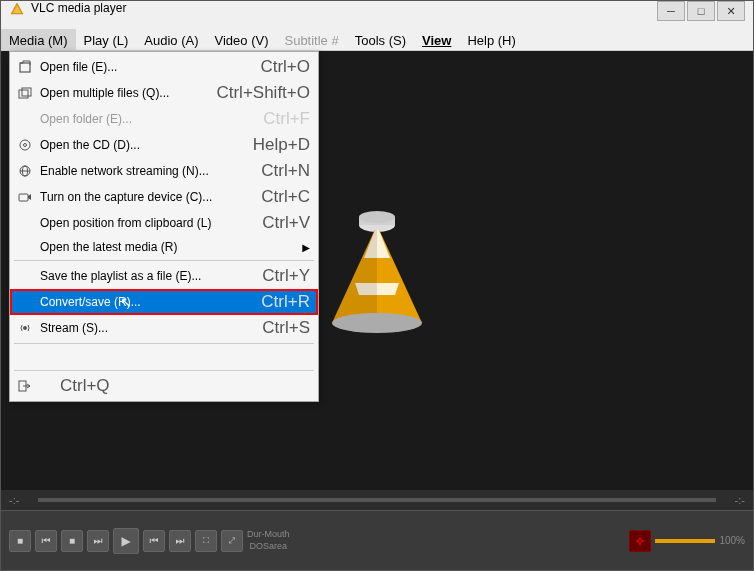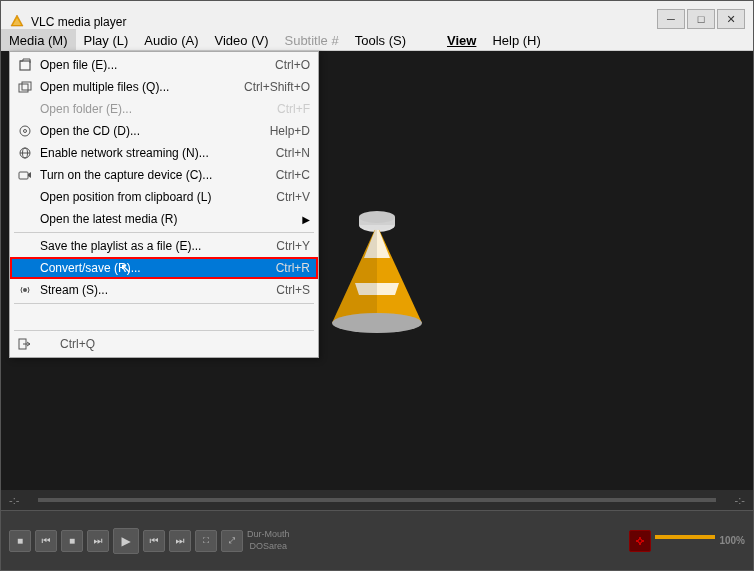--- a/index.html
+++ b/index.html
@@ -21,21 +21,21 @@
       display: flex;
       flex-direction: column;
       border: 1px solid #555;
     }
 
     
     .titlebar {
       background: #f0f0f0;
       height: 28px;
       display: flex;
-      align-items: flex-end;
+      align-items: flex-start;
       padding: 0 8px;
       gap: 6px;
       flex-shrink: 0;
     }
     .titlebar-icon {
       width: 16px;
       height: 16px;
       flex-shrink: 0;
     }
     .titlebar-title {
@@ -111,21 +111,21 @@
     }
     .dropdown-item.disabled {
       color: #999;
       cursor: default;
     }
     .dropdown-item .item-label {
       flex: 1;
       font-size: 12px;
     }
     .dropdown-item .shortcut {
-      font-size: 12px;
+      font-size: 17px;
       color: #555;
       margin-left: 20px;
     }
     .dropdown-item.highlighted .shortcut,
     .dropdown-item.highlighted-red .shortcut {
       color: #ddd;
     }
     .dropdown-item .arrow {
       font-size: 10px;
       margin-left: 4px;
@@ -222,23 +222,22 @@
       height: 26px;
       font-size: 12px;
     }
     .controls-right {
       display: flex;
       gap: 4px;
       align-items: center;
     }
     .volume-area {
       display: flex;
-      align-items: flex-start;
+      align-items: center;
       gap: 4px;
-      font-weight: bold;
     }
     .vol-label {
       color: #888;
       font-size: 10px;
     }
     .vol-bar {
       width: 60px;
       height: 4px;
       background: #555;
     }
@@ -285,21 +284,21 @@
     </div>
     <div class="menu-item">
       <span>Video (V)</span>
     </div>
     <div class="menu-item disabled" style="color:#999;">
       <span>Subtitle #</span>
     </div>
     <div class="menu-item">
       <span>Tools (S)</span>
     </div>
-    <div class="menu-item menu-item-view" style="font-weight:bold; text-decoration:underline;margin-left:25px;">
+    <div class="menu-item menu-item-view" style="font-weight:bold; text-decoration:underline;">
       <span>View</span>
     </div>
     <div class="menu-item">
       <span>Help (H)</span>
     </div>
 
     <div class="dropdown">
 
       <div class="dropdown-item">
         <span class="item-icon">

